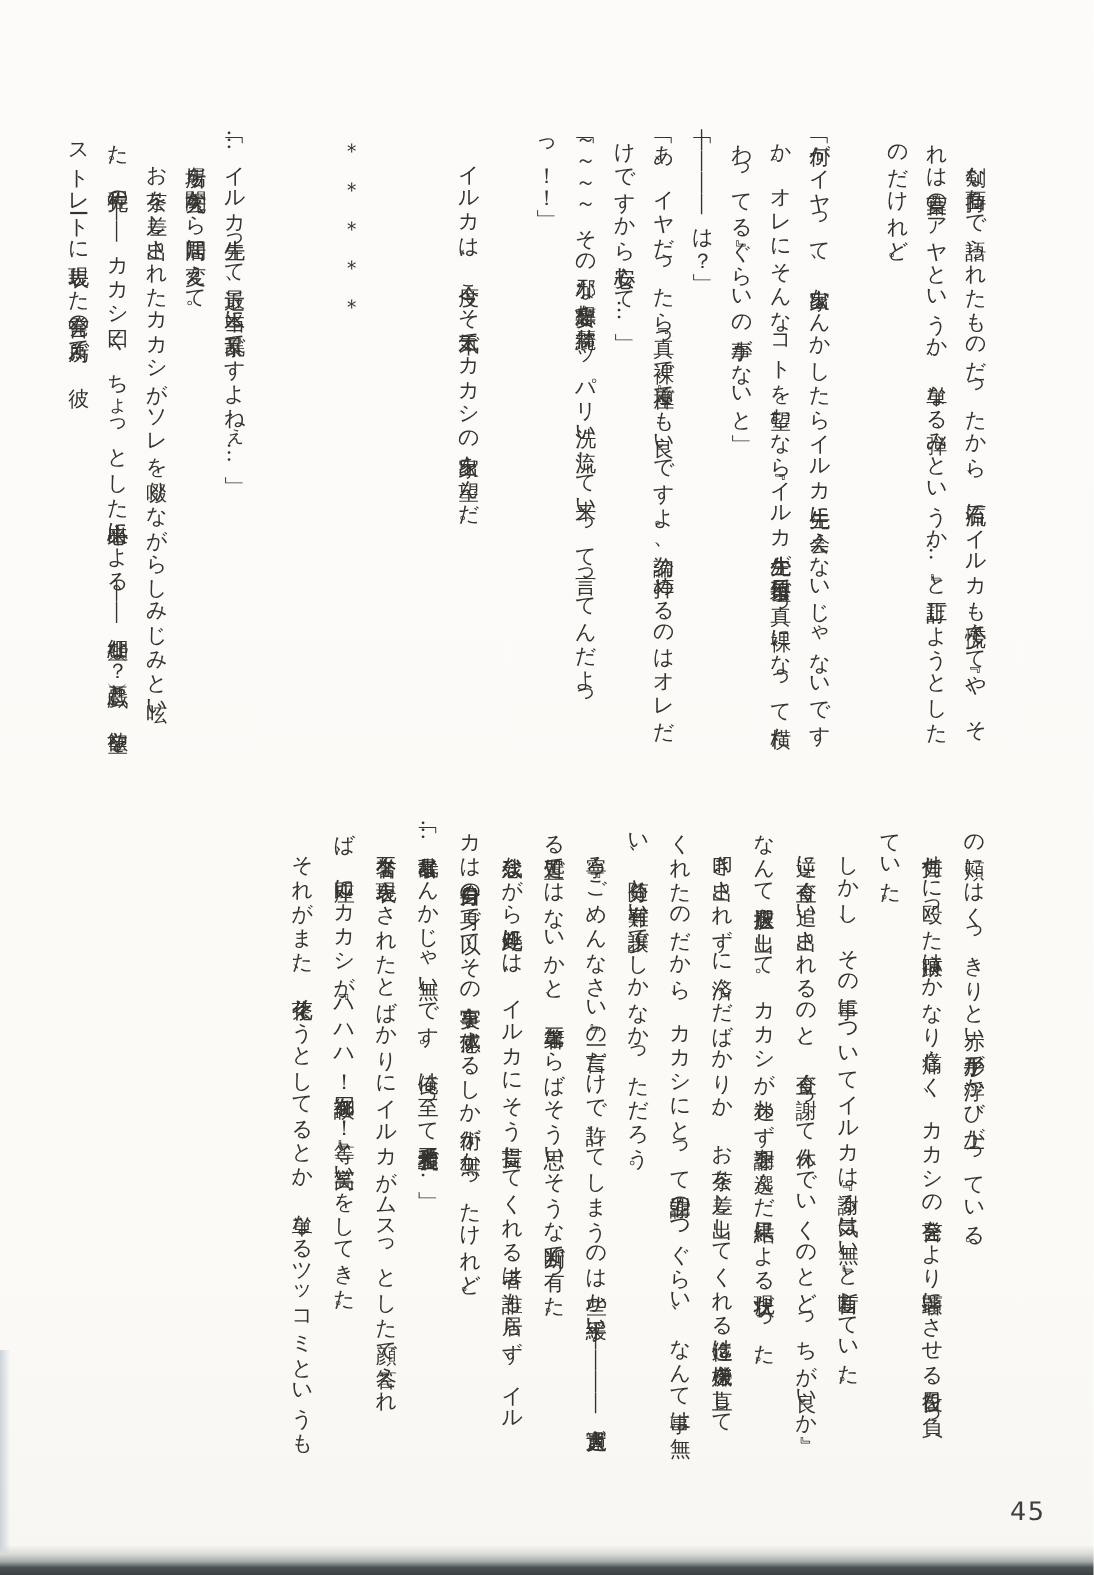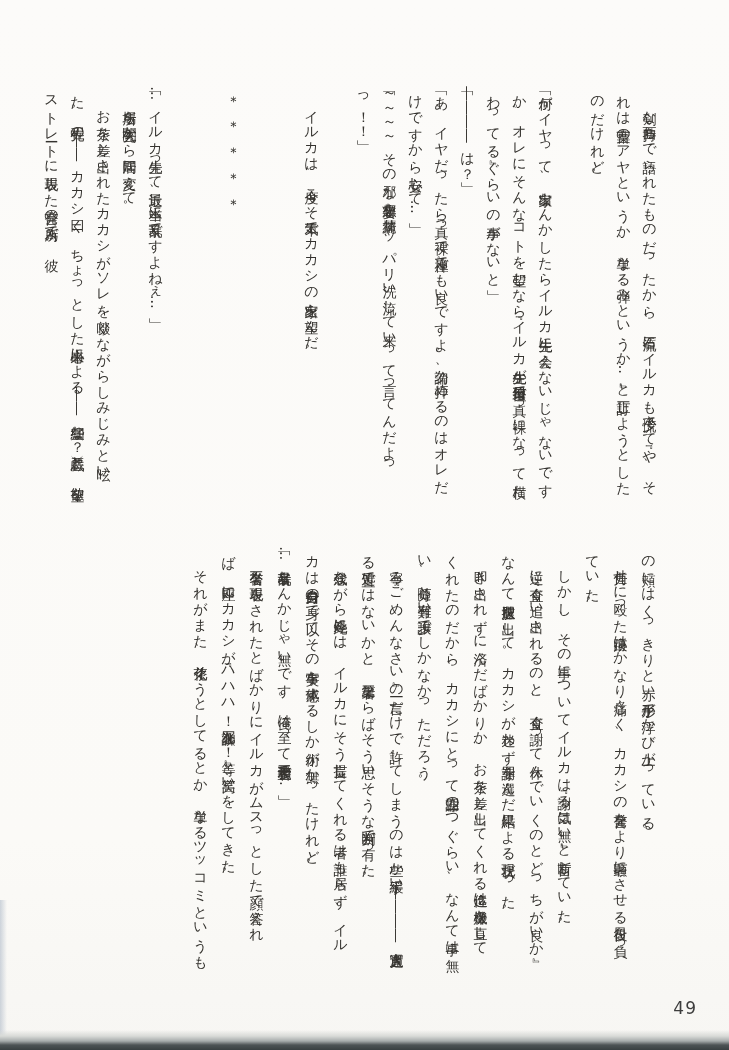--- a/index.html
+++ b/index.html
@@ -112,19 +112,19 @@
       <p class="col para">　しかし、その事についてイルカは『謝る気は無い』と断言していた。</p>
       <p class="col para">　逆に『今直ぐ追い出されるのと、今直ぐ謝って休んでいくのとどっちが良いか』なんて選択肢を出して。カカシが迷わず謝罪を選んだ結果による現状だった。</p>
       <p class="col para">　叩き出されずに済んだばかりか、お茶を差し出してくれる位迄は機嫌を直してくれたのだから、カカシにとって謝罪の一つぐらい、なんて事は無い、随分と有難い譲歩でしかなかっただろう。</p>
       <p class="col para">　寧ろ『ごめんなさい』の一言だけで許してしまうのは些か手緩い――――寛大過ぎる処置ではないかと、第三者ならばそう思いそうな判断で有った。</p>
       <p class="col para">　残念ながら今此処には、イルカにそう提言してくれる者は誰も居らず、イルカは自分自身の身で以てその事実を体感するしか術が無かったけれど。</p>
       <p class="col para">「…乱暴者なんかじゃ無いです。俺は至って平和主義者で…」</p>
       <p class="col para">　不名誉な表現をされたとばかりにイルカがムスっとした顔で答えれば、即座にカカシが『ハハハ！御冗談を！』等と高笑いをしてきた。</p>
       <p class="col para">　それがまた、茶化そうとしてるとか、単なるツッコミというも</p>
     </section>
 
-  <div class="page-number">49</div>
+  <div class="page-number">45</div>
 
   <div class="left-edge"></div>
 
   <div class="bottom-edge"></div>
 
 </div>
 
 </body></html>

